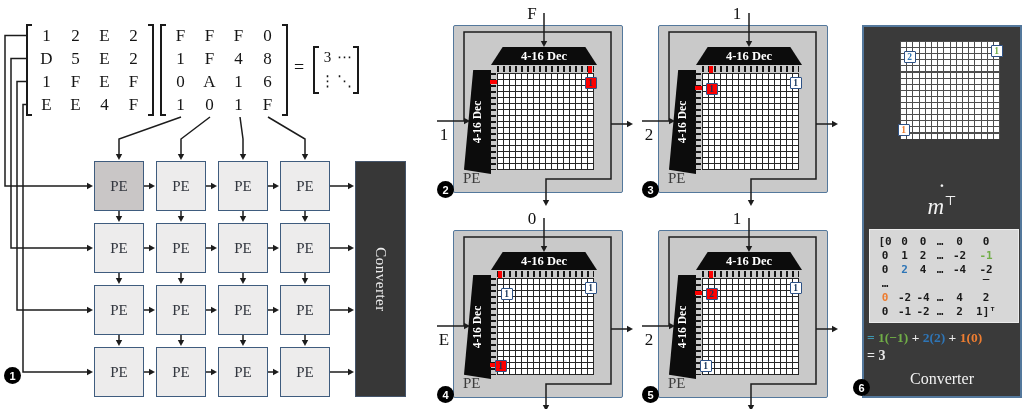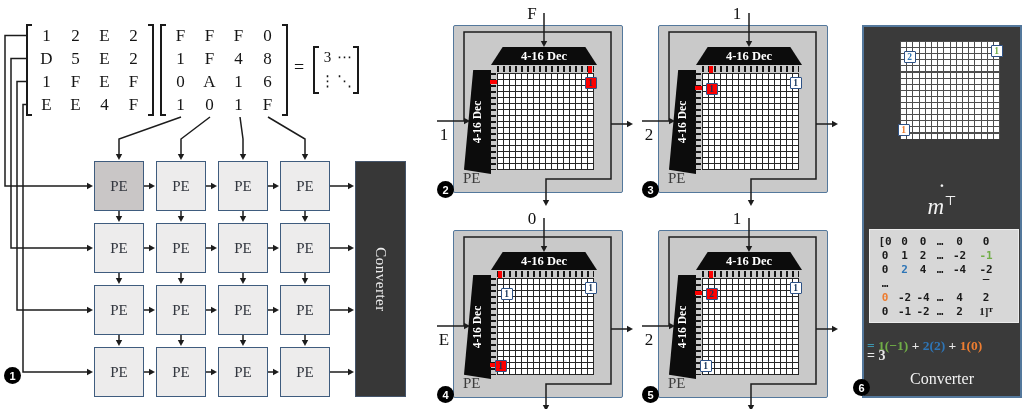--- a/index.html
+++ b/index.html
@@ -62,21 +62,21 @@
         font-size:25px;font-style:italic;}
   #cv-sum sub{font-size:14px;}
   #cv-dot{position:absolute;left:0;top:150px;width:100%;text-align:center;color:#f2f2f2;font-size:16px;font-weight:bold;}
   #cv-m{position:absolute;left:0;top:166px;width:100%;text-align:center;color:#f2f2f2;font-size:23px;font-style:italic;}
   #cv-m sup{font-size:13px;font-style:normal;}
   #cv-matrix{position:absolute;left:5px;top:202px;width:150px;height:94px;background:#d7d7d7;
         border:1.5px solid #ececec;box-sizing:border-box;padding:4px 0 0 4px;}
   .cvrow{display:flex;height:14px;align-items:center;font-family:"DejaVu Sans Mono",monospace;
         font-size:11px;color:#1a1a1a;font-weight:bold;}
   .cvtok{text-align:center;flex:none;}
-  #cv-eq1{position:absolute;left:3px;top:303px;font-size:13.5px;font-weight:bold;white-space:nowrap;margin-top:8px;}
+  #cv-eq1{position:absolute;left:3px;top:303px;font-size:13.5px;font-weight:bold;white-space:nowrap;}
   #cv-eq2{position:absolute;left:3px;top:321px;font-size:14px;color:#e9e9e9;font-weight:bold;}
   #cv-label{position:absolute;left:0;bottom:8px;width:100%;text-align:center;color:#f2f2f2;font-size:16px;}
   .c-green{color:#70ad47;}.c-blue{color:#2e75b6;}.c-orange{color:#ed7d31;}
   .c-teal{color:#3e95ac;}.c-light{color:#e9e9e9;}
 </style>
 </head>
 <body>
 
 <div id="stage">
 
@@ -394,21 +394,21 @@
           <span class="cvtok" style="width: 14px;">…</span>
           <span class="cvtok" style="width: 25px;">4</span>
           <span class="cvtok" style="width: 28px;">2</span>
         </div>
         <div class="cvrow">
           <span class="cvtok" style="width: 22px;">0</span>
           <span class="cvtok" style="width: 17px;">-1</span>
           <span class="cvtok" style="width: 20px;">-2</span>
           <span class="cvtok" style="width: 14px;">…</span>
           <span class="cvtok" style="width: 25px;">2</span>
-          <span class="cvtok" style="width: 28px; font-family: Liberation Serif, serif;">1]ᵀ</span>
+          <span class="cvtok" style="width: 28px;">1]ᵀ</span>
         </div>
       </div>
     <div id="cv-eq1"><span class="c-teal">= </span><span class="c-green">1(−1)</span><span class="c-light"> + </span><span class="c-blue">2(2)</span><span class="c-light"> + </span><span class="c-orange">1(0)</span></div>
     <div id="cv-eq2">= 3</div>
     <div id="cv-label">Converter</div>
     <div class="badge" style="left:-11px;top:352px;">6</div>
   </div>
 
 </div>
 

